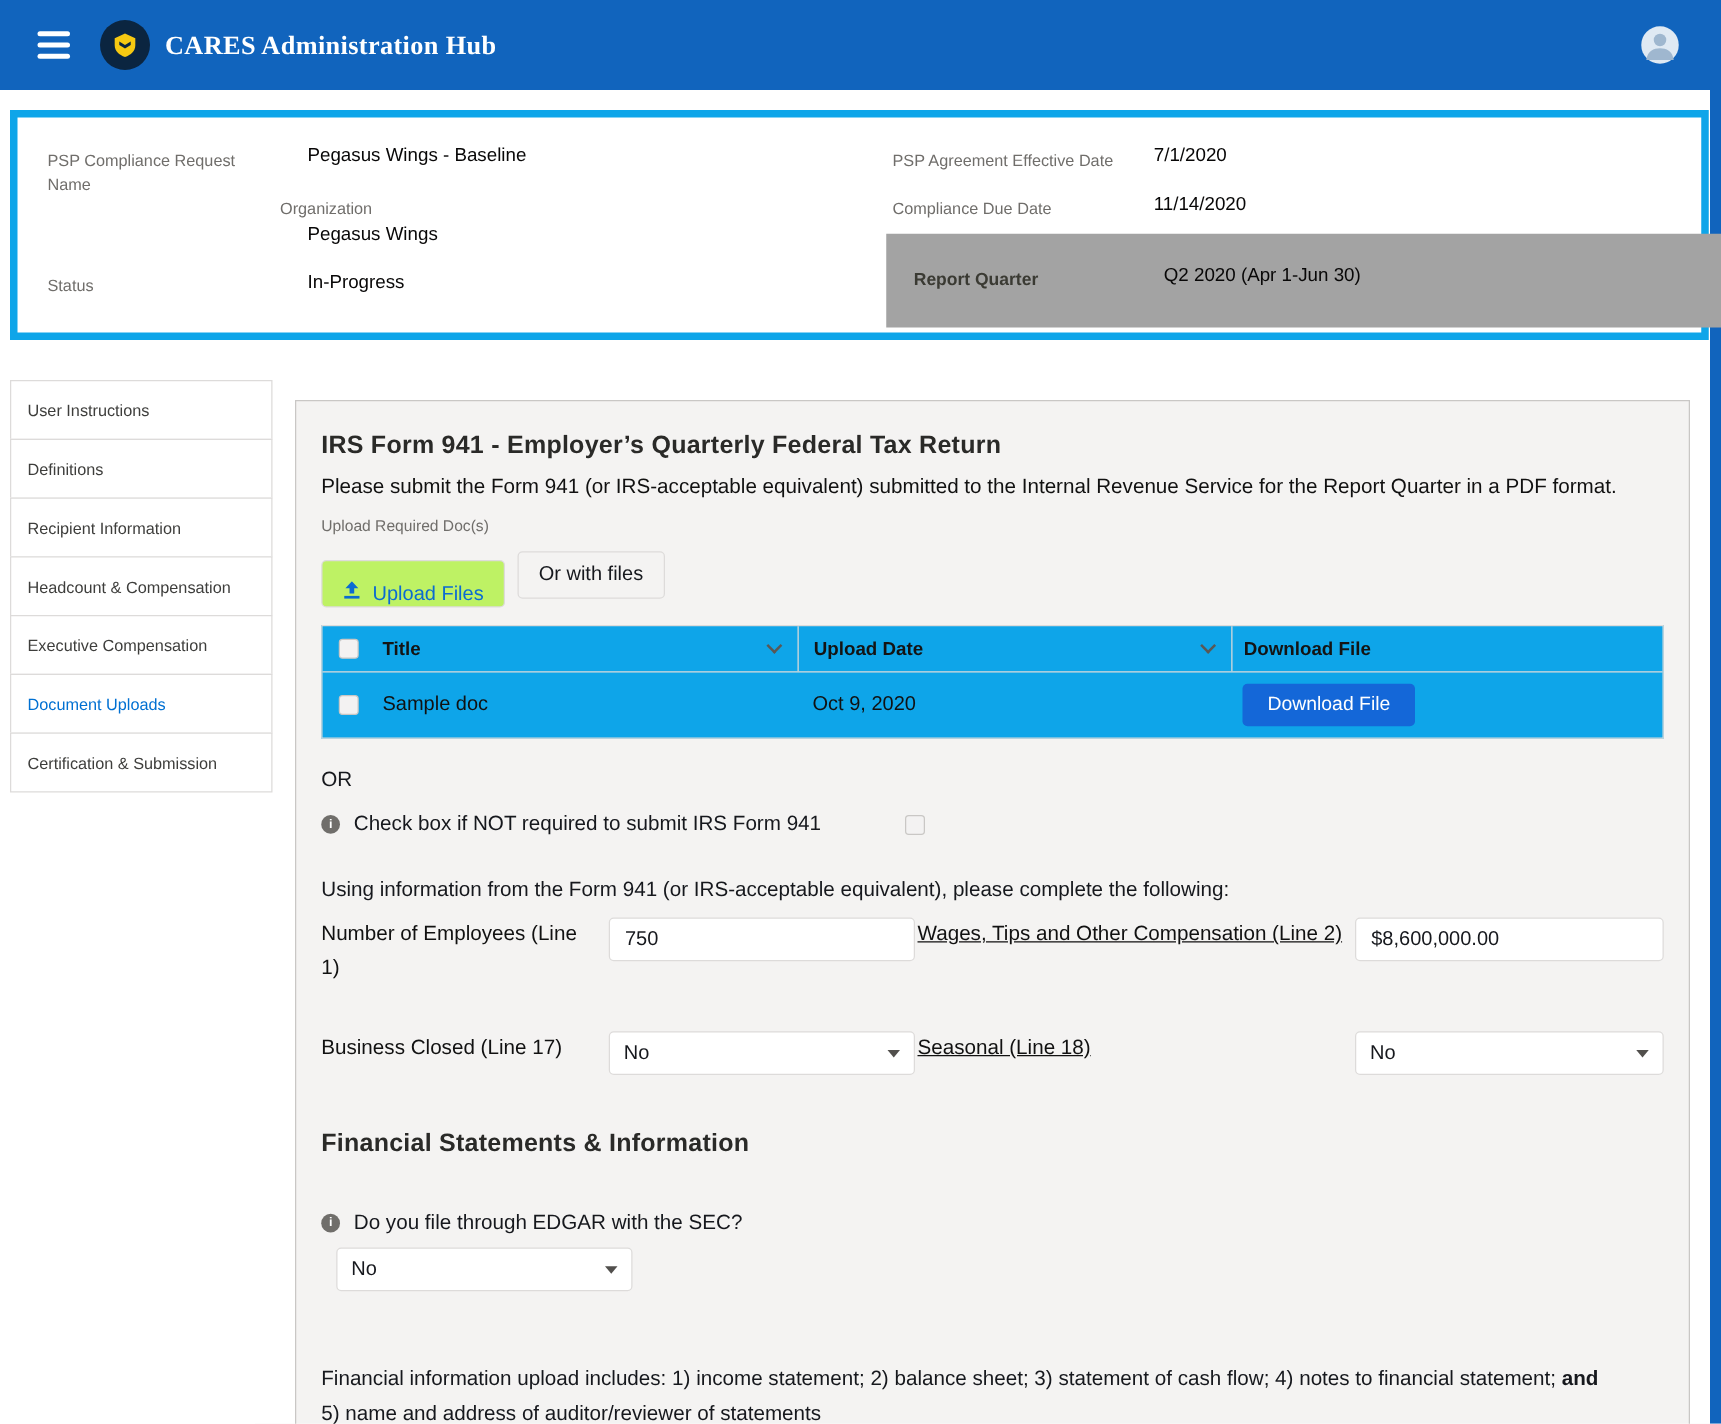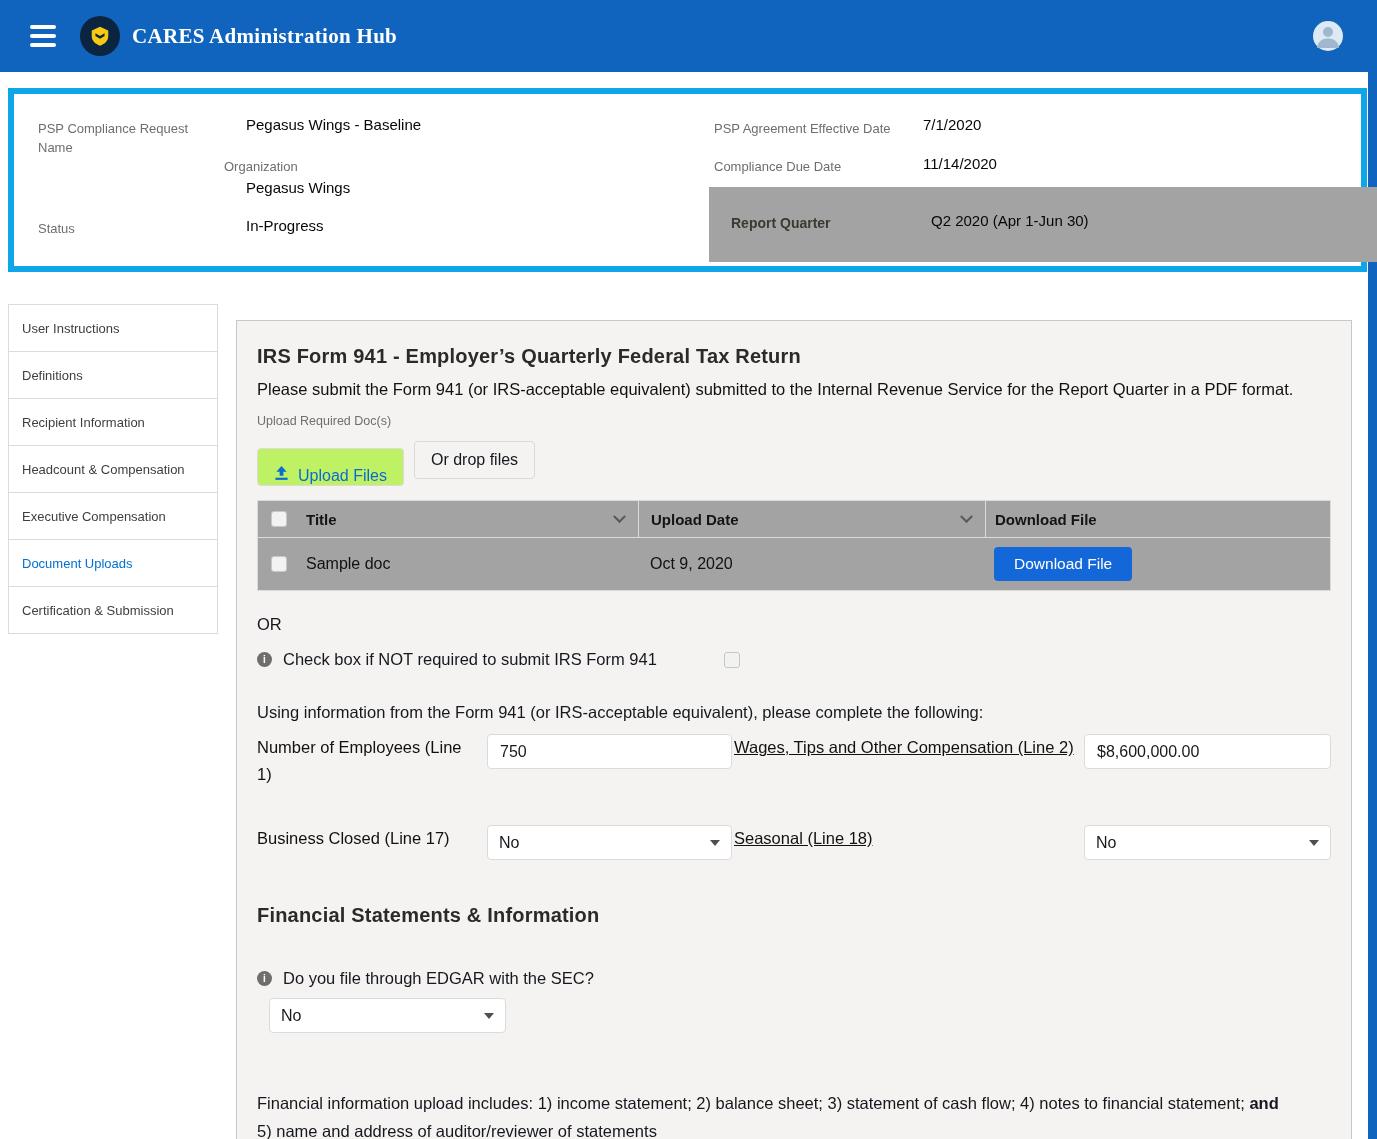--- a/index.html
+++ b/index.html
@@ -51,21 +51,21 @@
   .sec-title { font-size:20px; font-weight:700; color:#2a2a28; letter-spacing:.2px; margin-bottom:8px; }
   .desc { font-size:16.5px; line-height:1.6; width:1068px; color:#111; margin-bottom:12px; }
   .mini-label { font-size:12.5px; color:#706e6b; margin-bottom:6px; }
 
   .upload-row { display:flex; gap:10px; align-items:center; margin-bottom:14px; }
   .btn-upload { display:flex; align-items:flex-end; gap:9px; height:38px; padding:0 16px;
     background:#bef264; border:1px solid #dddbda; border-radius:4px; color:#0b6bd1; font-size:16px; cursor:pointer;margin-top:14px; }
   .drop-box { height:38px; display:flex; align-items:center; padding:0 16px;
     border:1px solid #dddbda; border-radius:4px; font-size:16px; color:#16181d; }
 
-  .doc-table { width:1074px; background:#a3a3a3; border:1px solid #dddbda; }
+  .doc-table { width:1074px; background:#0ea5e9; border:1px solid #dddbda; }
   .t-head { display:flex; height:37px; align-items:center; border-bottom:1px solid #dddbda; font-size:15px; font-weight:700; color:#141414; }
   .t-row  { display:flex; height:52px; align-items:center; font-size:16px; color:#111; }
   .c-check { width:42px; display:flex; justify-content:center; }
   .c-title { width:338px; display:flex; align-items:center; justify-content:space-between; padding:0 14px 0 6px; height:100%; }
   .c-date  { width:347px; display:flex; align-items:center; justify-content:space-between; padding:0 14px 0 12px; height:100%; border-left:1px solid #dddbda; }
   .c-file  { width:345px; padding-left:9px; height:100%; display:flex; align-items:center; border-left:1px solid #dddbda; }
   .t-row .c-date, .t-row .c-file { border-left:none; }
   .chev { width:9px; height:9px; border-right:2px solid #5a5855; border-bottom:2px solid #5a5855; transform:rotate(45deg) translate(-2px,-2px); cursor:pointer; }
   .cbx { width:16px; height:16px; border:1px solid #c9c7c5; border-radius:3px; background:#f3f2f2; cursor:pointer; }
   .dl-btn { background:#1467d8; color:#fff; border:none; border-radius:4px; height:34px; padding:0 20px; font-size:15.5px; cursor:pointer; font-family:"Liberation Sans", sans-serif; }
@@ -174,21 +174,21 @@
     <div class="btn-upload">
       <span>
         <svg width="15" height="15" viewBox="0 0 16 16">
             <path d="M8 0 L13.5 6 L10 6 L10 10.5 L6 10.5 L6 6 L2.5 6 Z" fill="#0b6bd1"></path>
             <rect x="1.5" y="12.5" width="13" height="2.3" fill="#0b6bd1"></rect>
           </svg>
       </span>
       <span>Upload Files</span>
     </div>
     <div class="drop-box">
-      <span>Or drop files</span>
+      <span>Or with files</span>
     </div>
   </div>
 
   <div class="doc-table">
     <div class="t-head">
       <div class="c-check">
           <span class="cbx"></span>
         </div>
       <div class="c-title">
         <span>Title</span>

